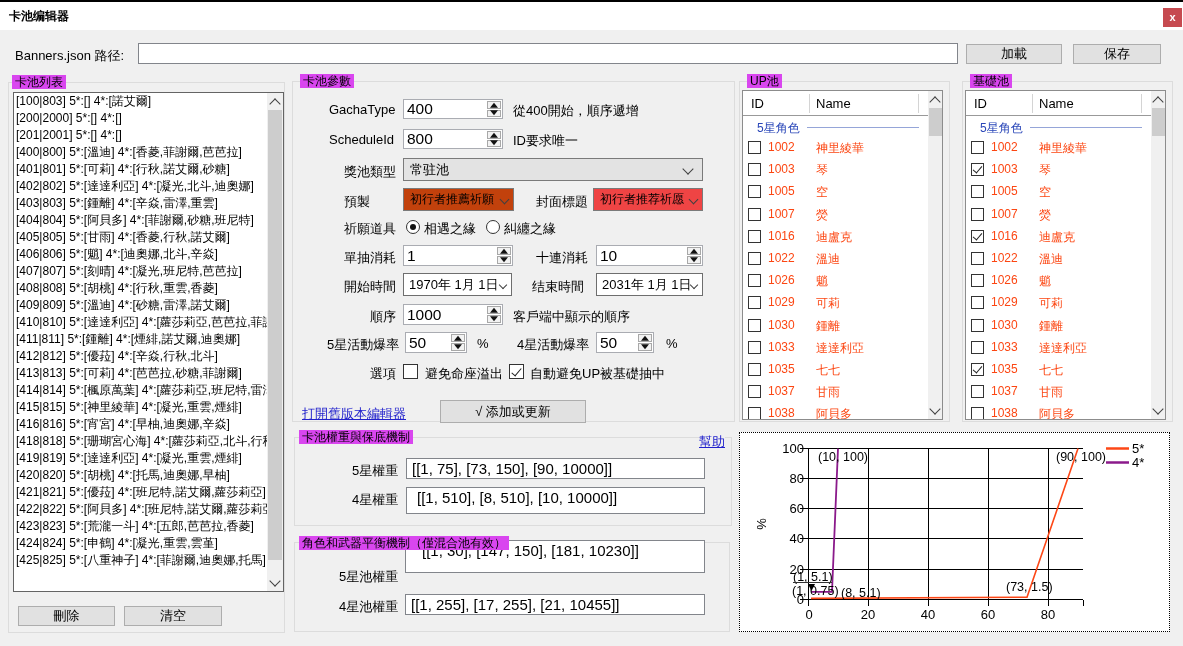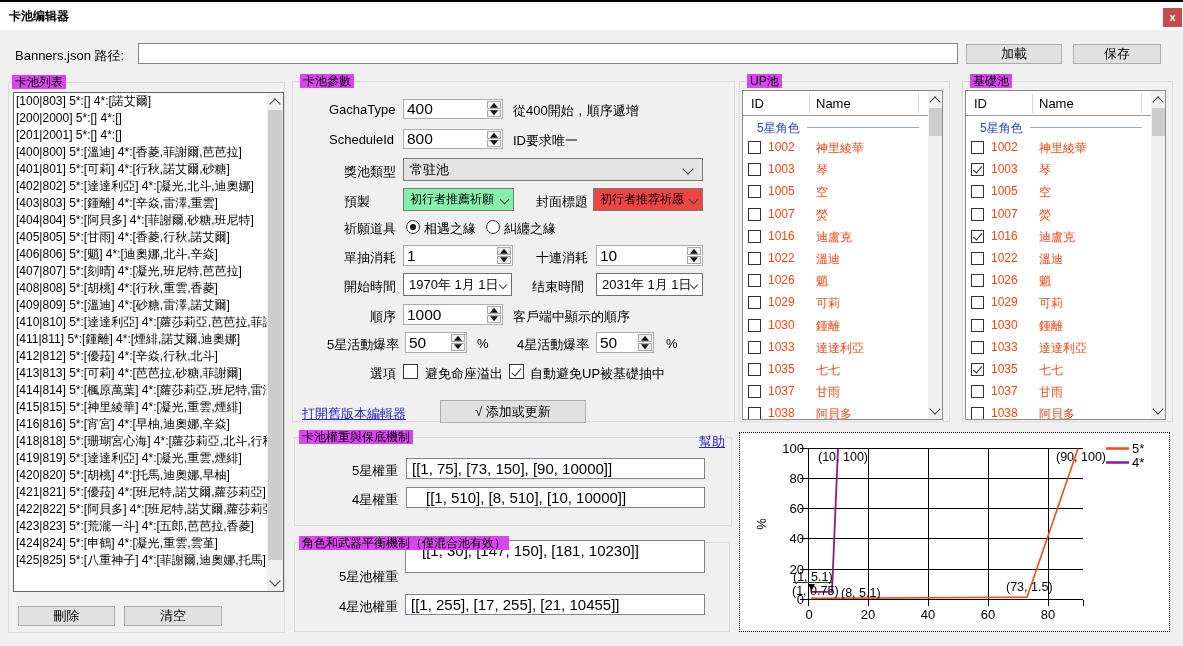--- a/index.html
+++ b/index.html
@@ -100,21 +100,21 @@
 <div class="lbl" style="left:513px;top:102px">從400開始，順序遞增</div>
 <div class="lbl" style="left:329px;top:132px">ScheduleId</div>
 <div class="num" style="left:403px;top:129px;width:100px;height:20px;line-height:18px">800<span class="sp">
       <span class="su"></span>
       <span class="sd"></span>
     </span></div>
 <div class="lbl" style="left:513px;top:132px">ID要求唯一</div>
 <div class="lbl" style="left:344px;top:163px">獎池類型</div>
 <div class="a" style="left:403px;top:158px;width:300px;height:23px;background:#e3e3e3;border:1px solid #7a7a7a;font-size:13px;line-height:21px;padding-left:6px">常驻池<span class="cv" style="right:10px;top:6px"></span></div>
 <div class="lbl" style="left:344px;top:193px">預製</div>
-<div class="a" style="left:403px;top:188px;width:111px;height:23px;background:#86efac;border:1px solid #7a7a7a;font-size:12px;line-height:21px;padding-left:6px">初行者推薦祈願<span class="cv" style="right:5px;top:7px;width:7px;height:7px"></span></div>
+<div class="a" style="left:403px;top:188px;width:111px;height:23px;background:#c2410c;border:1px solid #7a7a7a;font-size:12px;line-height:21px;padding-left:6px">初行者推薦祈願<span class="cv" style="right:5px;top:7px;width:7px;height:7px"></span></div>
 <div class="lbl" style="left:536px;top:193px">封面標題</div>
 <div class="a" style="left:593px;top:188px;width:110px;height:23px;background:#ef4444;border:1px solid #7a7a7a;font-size:12px;line-height:21px;padding-left:6px">初行者推荐祈愿<span class="cv" style="right:5px;top:7px;width:7px;height:7px"></span></div>
 <div class="lbl" style="left:344px;top:220px">祈願道具</div>
 <span class="rd on" style="left:406px;top:220px"></span>
 <div class="lbl" style="left:424px;top:220px">相遇之緣</div>
 <span class="rd" style="left:486px;top:220px"></span>
 <div class="lbl" style="left:504px;top:220px">糾纏之緣</div>
 <div class="lbl" style="left:344px;top:249px">單抽消耗</div>
 <div class="num" style="left:403px;top:245px;width:110px;height:21px;line-height:19px">1<span class="sp">
       <span class="su"></span>
@@ -154,21 +154,21 @@
 <div class="lbl" style="left:530px;top:365px">自動避免UP被基礎抽中</div>
 <div class="lk" style="left:302px;top:405px">打開舊版本編輯器</div>
 <div class="btn" style="left:440px;top:400px;width:146px;height:23px;line-height:21px">√ 添加或更新</div>
 
 <div class="gb" style="left:294px;top:437px;width:438px;height:89px"></div>
 <div class="gl" style="left:299px;top:430px">卡池權重與保底機制</div>
 <div class="lk" style="left:699px;top:433px;background:#f0f0f0;z-index:3">幫助</div>
 <div class="lbl" style="left:352px;top:462px">5星權重</div>
 <div class="tb" style="left:406px;top:458px;width:299px;height:21px;line-height:19px;padding-left:5px">[[1, 75], [73, 150], [90, 10000]]</div>
 <div class="lbl" style="left:352px;top:491px">4星權重</div>
-<div class="tb" style="left:406px;top:487px;width:299px;height:21px;line-height:19px;padding-left:19px">[[1, 510], [8, 510], [10, 10000]]</div>
+<div class="tb" style="left:406px;top:487px;width:299px;height:27px;line-height:19px;padding-left:10px">[[1, 510], [8, 510], [10, 10000]]</div>
 
 <div class="gb" style="left:294px;top:542px;width:436px;height:90px"></div>
 <div class="gl" style="left:299px;top:536px">角色和武器平衡機制（僅混合池有效）</div>
 <div class="lbl" style="left:339px;top:568px">5星池權重</div>
 <div class="tb" style="left:405px;top:540px;width:300px;height:33px;line-height:19px;padding-left:16px">[[1, 30], [147, 150], [181, 10230]]</div>
 <div class="lbl" style="left:339px;top:598px">4星池權重</div>
 <div class="tb" style="left:405px;top:594px;width:300px;height:21px;line-height:19px;padding-left:5px">[[1, 255], [17, 255], [21, 10455]]</div>
 
 <div class="gb" style="left:739px;top:81px;width:211px;height:341px"></div>
 <div class="gl" style="left:747px;top:74px">UP池</div>

